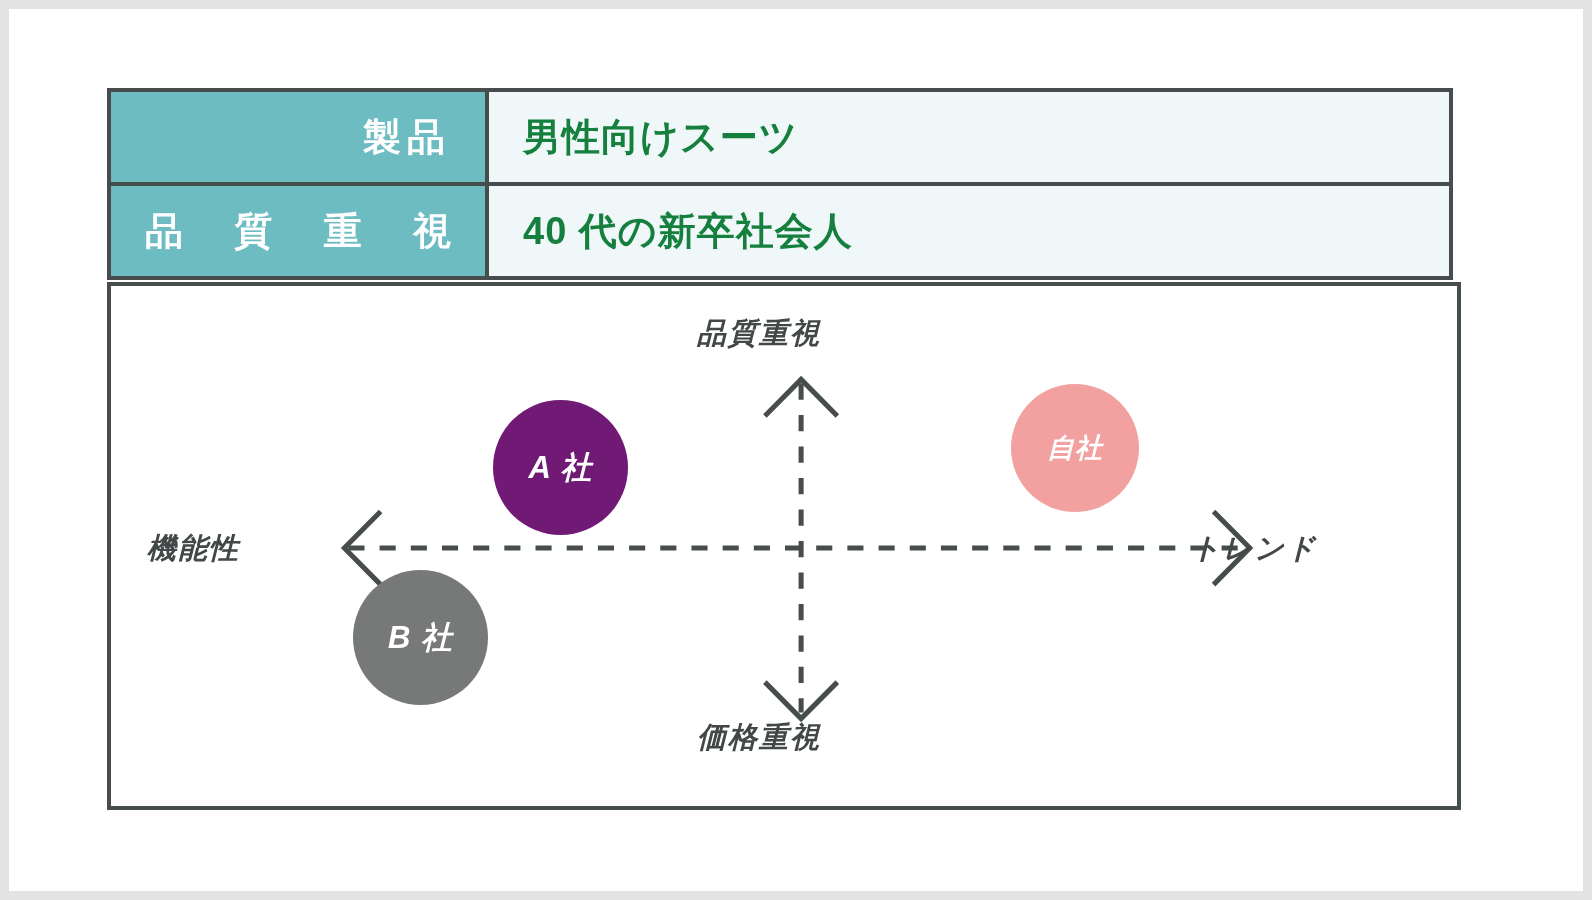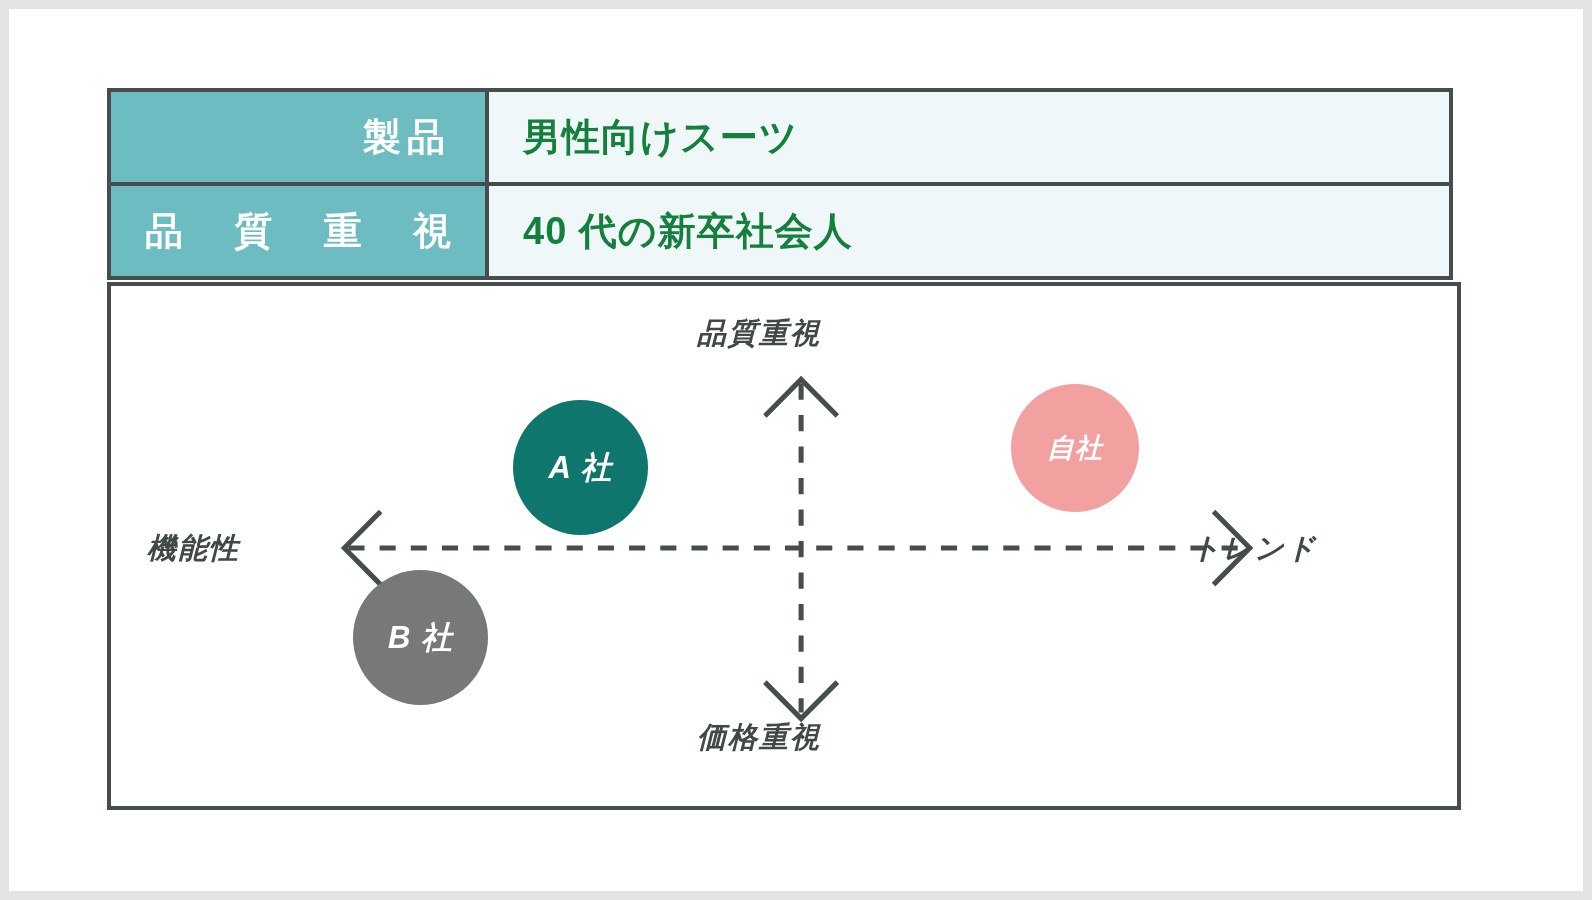--- a/index.html
+++ b/index.html
@@ -148,22 +148,22 @@
         <polyline points="268,222 232,258 268,294" fill="none" stroke="#474c4c" stroke-width="5" stroke-linecap="butt" stroke-linejoin="miter"></polyline>
 
         <polyline points="1096,222 1132,258 1096,294" fill="none" stroke="#474c4c" stroke-width="5" stroke-linecap="butt" stroke-linejoin="miter"></polyline>
       </svg>
 
       <div class="axis-label lbl-top">品質重視</div>
       <div class="axis-label lbl-bottom">価格重視</div>
       <div class="axis-label lbl-left">機能性</div>
       <div class="axis-label lbl-right">トレンド</div>
 
-      <div class="bubble" style="left:402px; top:114px; width:135px; height:135px;
-                  background:#0f766e; font-size:31px;">
+      <div class="bubble" style="left:382px; top:114px; width:135px; height:135px;
+                  background:#701a75; font-size:31px;">
         <span>A 社</span>
       </div>
 
       <div class="bubble" style="left:242px; top:284px; width:135px; height:135px;
                   background:#767977; font-size:31px;text-align:center;">
         <span>B 社</span>
       </div>
 
       <div class="bubble" style="left:900px; top:98px; width:128px; height:128px;
                   background:#f2a0a0; font-size:27px;">

